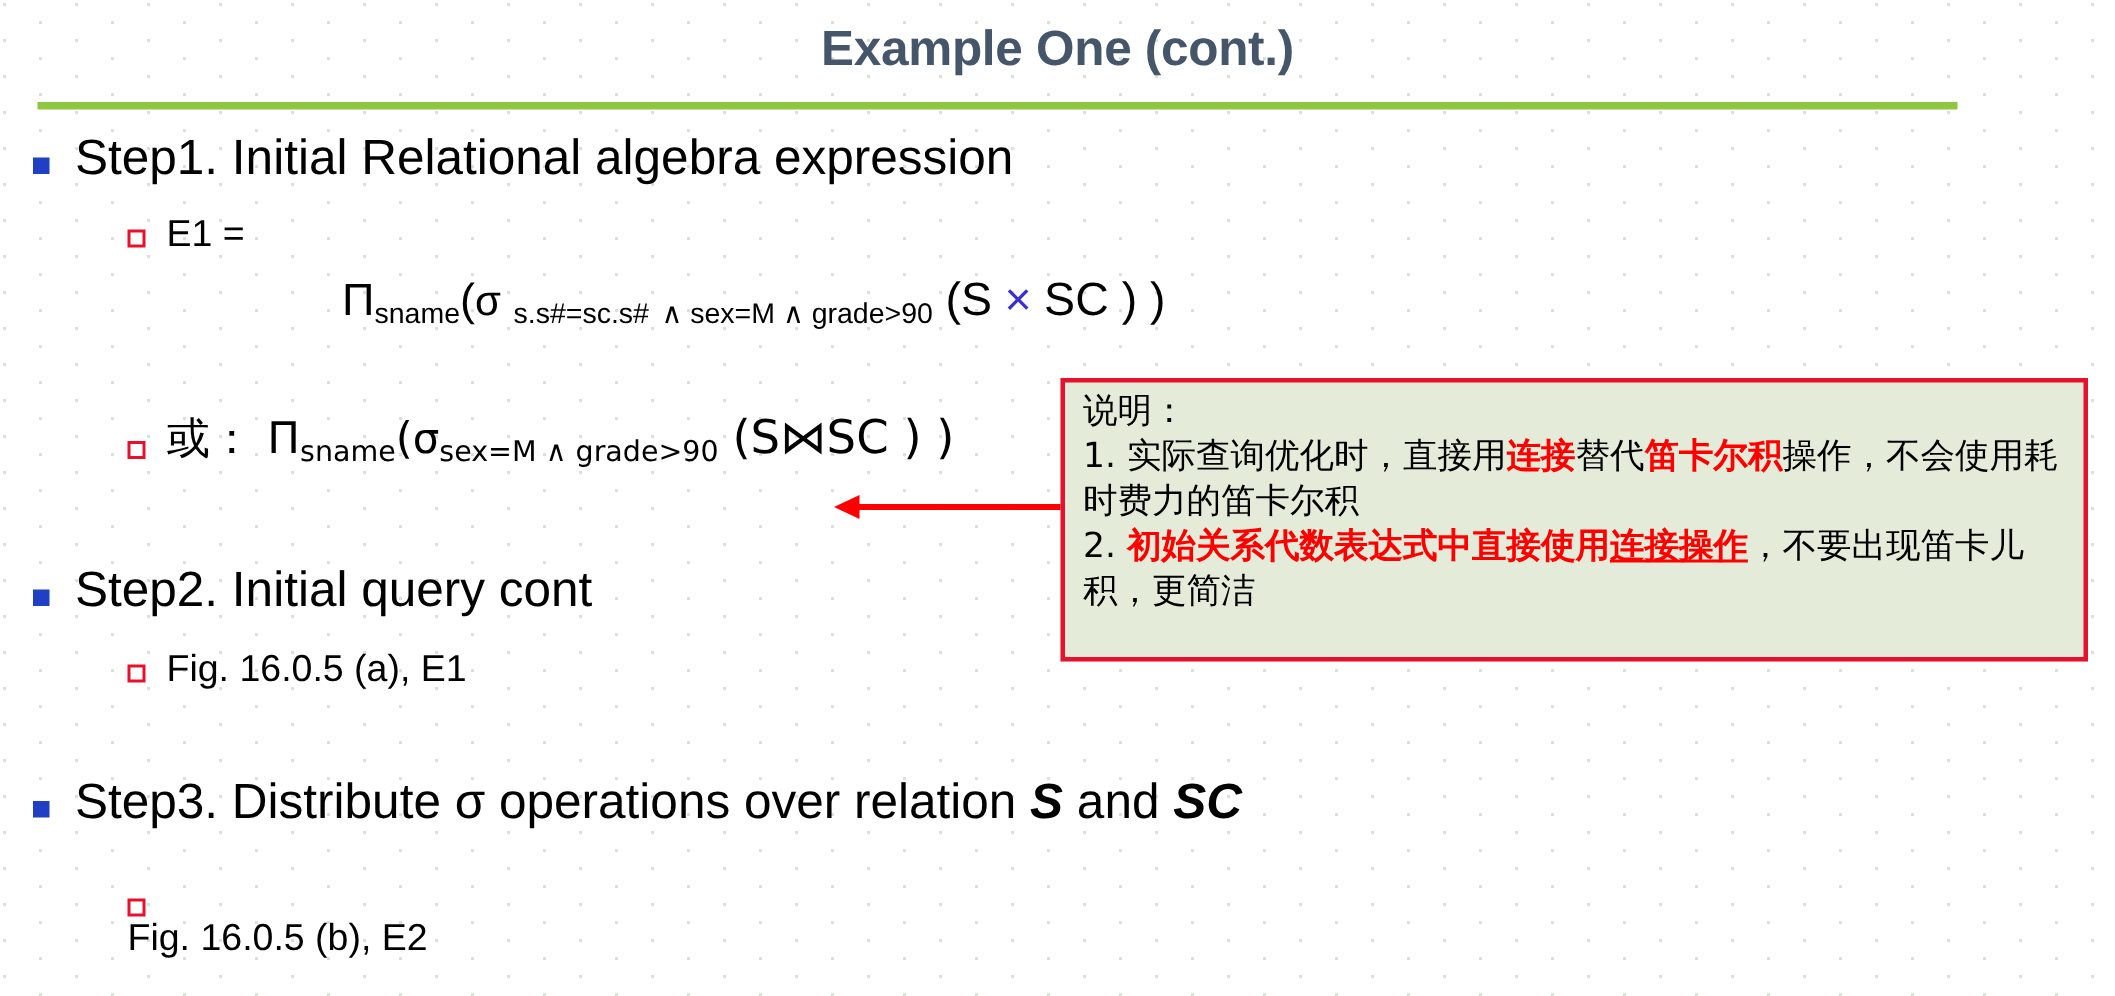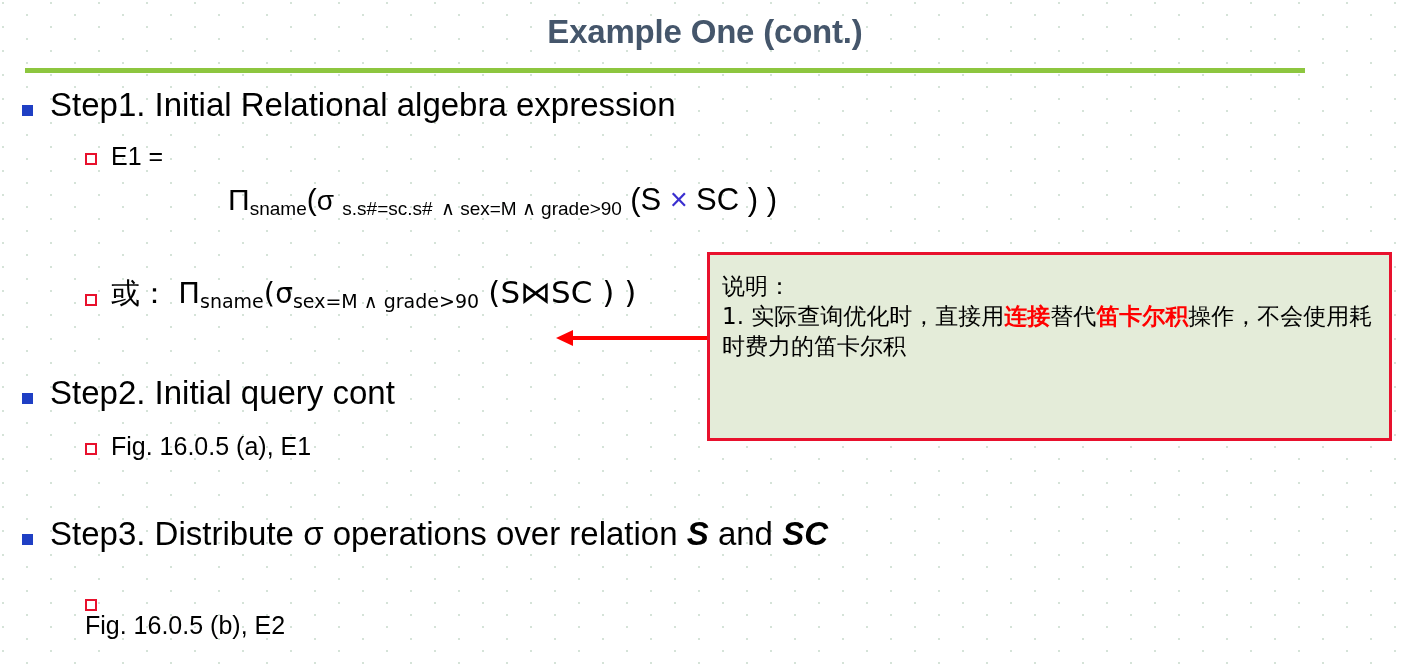--- a/index.html
+++ b/index.html
@@ -118,21 +118,21 @@
   
   .callout {
     position: absolute;
     left: 707px;
     top: 252px;
     width: 685px;
     height: 189px;
     box-sizing: border-box;
     background: #e4ecd9;
     border: 3px solid #e8112d;
-    padding: 16px 8px 4px 12px;
+    padding: 4px 8px 4px 12px;
     font-family: "DejaVu Sans", "Liberation Sans", sans-serif;
     font-size: 23px;
     line-height: 30px;
     color: #000;
   }
   .callout .red-b { color: #ff0000; font-weight: bold; }
   .callout .red-bu { color: #ff0000; font-weight: bold; text-decoration: underline; }
   .callout p { margin: 0; }
 
   
@@ -181,20 +181,21 @@
     <span class="bullet-hollow"></span>
     <span class="formula cjk" style="position:relative; left:0; top:-8px; font-size:29px;"><span>或：</span>&nbsp;<span>Π</span><span class="sub">sname</span><span>(</span><span class="sigma-lead">σ</span><span class="sub">sex=M ∧ grade&gt;90</span>&nbsp;<span class="big">(S</span><span class="big">⋈</span><span class="big">SC ) )</span></span>
   </div>
 
   <div class="arrow-line"></div>
   <div class="arrow-head"></div>
 
   <div class="callout">
     <p>说明：</p>
     <p><span>1. </span><span>实际查询优化时，直接用</span><span class="red-b">连接</span><span>替代</span><span class="red-b">笛卡尔积</span><span>操作，不会使用耗时费力的笛卡尔积</span></p>
+    <p><span>2. </span><span class="red-b">初始关系代数表达式中直接使用</span><span class="red-bu">连接操作</span><span>，不要出现笛卡儿积，更简洁</span></p>
   </div>
 
   <div class="l1" style="left:22px; top:378px;">
     <span class="bullet-sq"></span>
     <span>Step2. Initial query cont</span>
   </div>
   <div class="l2" style="left:85px; top:432px;">
     <span class="bullet-hollow"></span>
     <span>Fig. 16.0.5 (a),  E1</span>
   </div>

